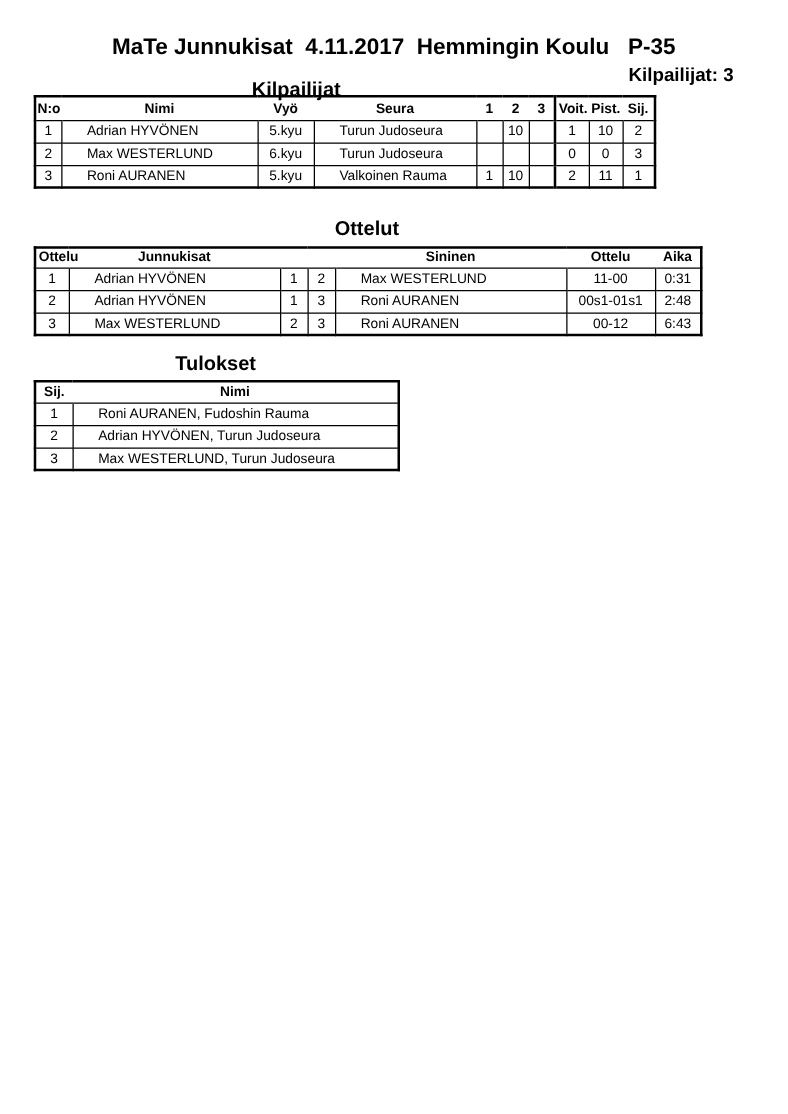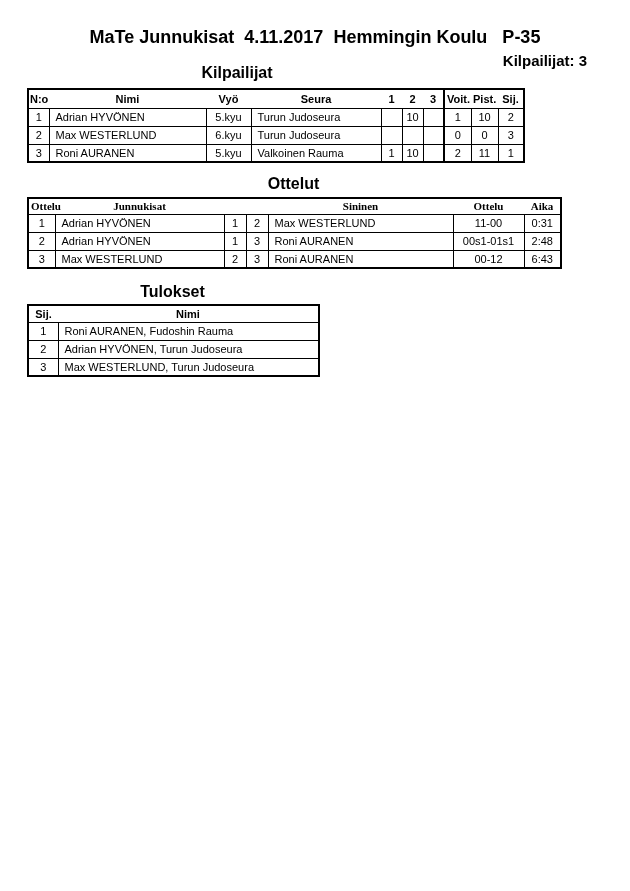--- a/index.html
+++ b/index.html
@@ -31,21 +31,21 @@
   #t2-title { top: 175px; left: 27px; width: 533px; }
   #t3-title { top: 283px; left: 27px; width: 291px; }
 
   table {
     position: absolute;
     border-collapse: collapse;
     table-layout: fixed;
     font-size: 11px;
     border: 2px solid #000;
   }
-  #t1 { left: 27px; top: 88px;  width: 496px; border-radius: 13px; }
+  #t1 { left: 27px; top: 76px;  width: 496px; border-radius: 13px; }
   #t2 { left: 27px; top: 197px; width: 533px; }
   #t3 { left: 27px; top: 304px; width: 291px; }
 
   th {
     font-weight: bold;
     border: 0 solid #000;
     border-bottom: 1px solid #000;
     padding: 0 2px;
     text-align: center;
     white-space: nowrap;
@@ -53,26 +53,26 @@
     vertical-align: middle;
   }
   td {
     border: 1px solid #000;
     padding: 0 3px;
     white-space: nowrap;
     overflow: hidden;
     vertical-align: middle;
   }
   #t1 thead tr { height: 19px; }
-  #t2 thead tr { height: 16px; font-family: Liberation Serif, serif; }
+  #t2 thead tr { height: 16px; }
   #t3 thead tr { height: 17px; }
   tbody tr { height: 18px; }
 
   .thick-left { border-left: 2px solid #000 !important; }
-  .al { text-align: left; padding-left: 6px; }
+  .al { text-align: left; padding-left: 20px; }
   .ac { text-align: center; }
   .ha-left { text-align: left; padding-left: 1px; }
 </style>
 </head>
 <body>
 
 <div class="doc-title">MaTe Junnukisat  4.11.2017  Hemmingin Koulu   P-35</div>
 <div class="participants">Kilpailijat: 3</div>
 
 <div class="section-title" id="t1-title">Kilpailijat</div>

